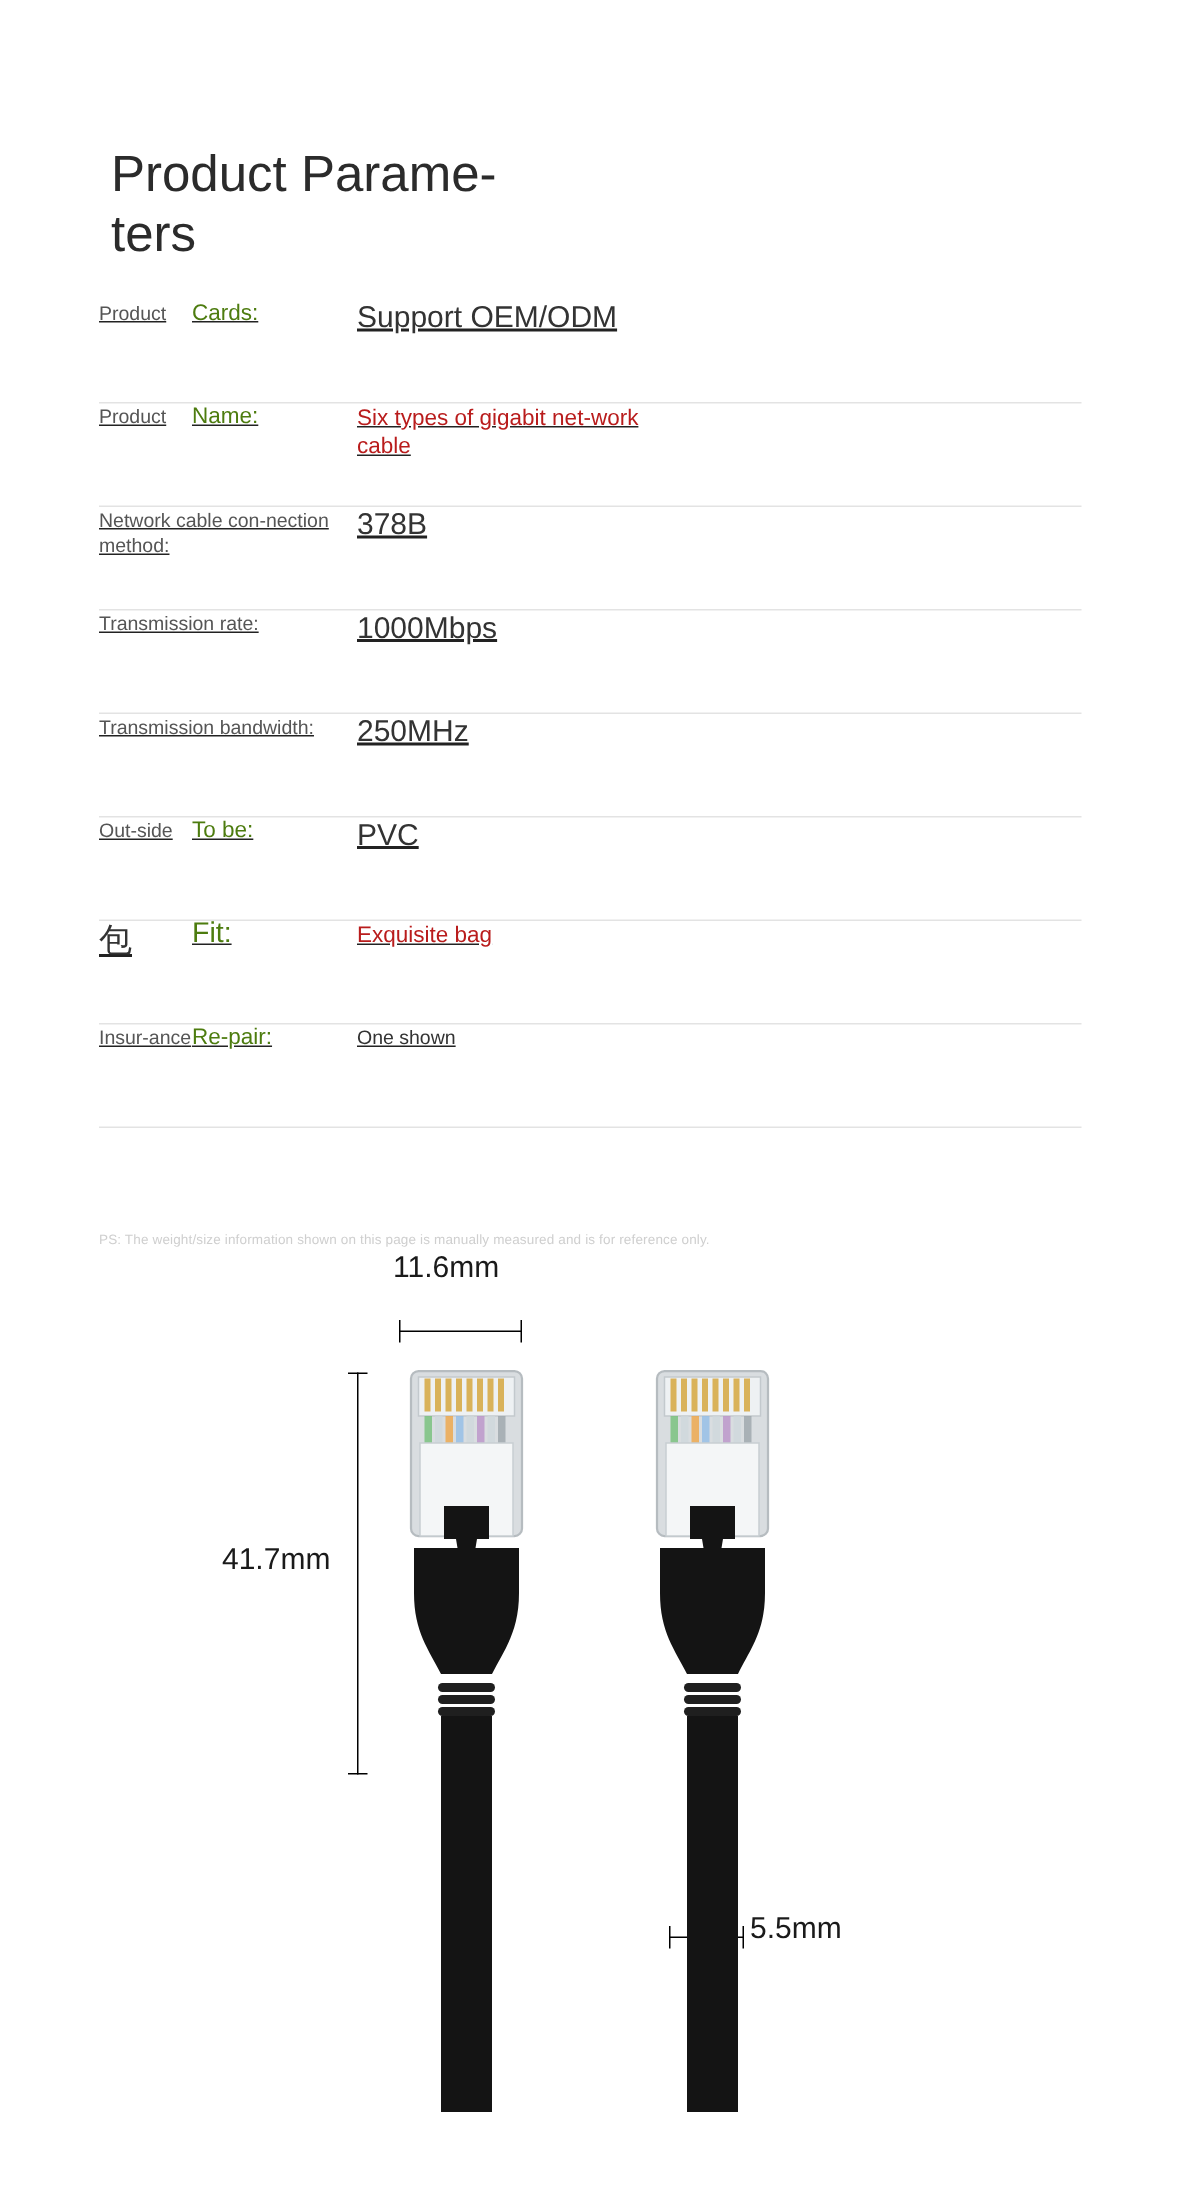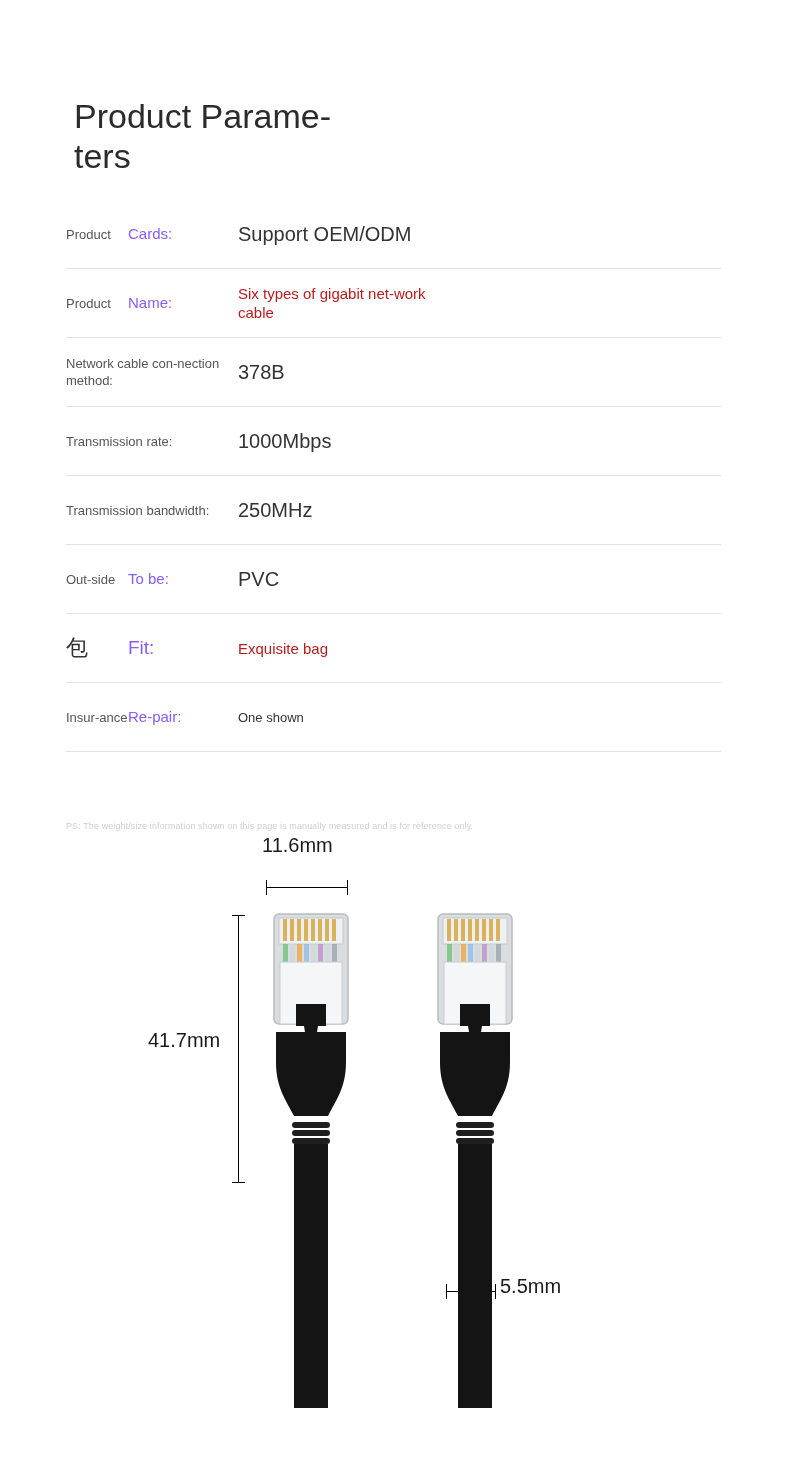--- a/index.html
+++ b/index.html
@@ -37,41 +37,42 @@
 
   
   .spec-table {
     position: absolute;
     left: 66px;
     top: 200px;
     width: 655px;
   }
   .spec-row {
     display: flex;
-    align-items: center;
+    align-items: flex-start;
     border-bottom: 1px solid #e3e3e3;
     min-height: 69px;
     box-sizing: border-box;
+    text-decoration: underline;
   }
   .spec-row:last-child {
     border-bottom: 1px solid #e3e3e3;
   }
   .label-a {
     width: 62px;
     flex: 0 0 62px;
     font-size: 13px;
     line-height: 17px;
     color: #555;
   }
   .label-b {
     width: 110px;
     flex: 0 0 110px;
     font-size: 15px;
     line-height: 18px;
-    color: #8b5cf6;
+    color: #4d7c0f;
   }
   .value {
     flex: 1 1 auto;
     font-size: 20px;
     line-height: 25px;
     color: #333;
   }
   .value.small {
     font-size: 15px;
     line-height: 19px;

